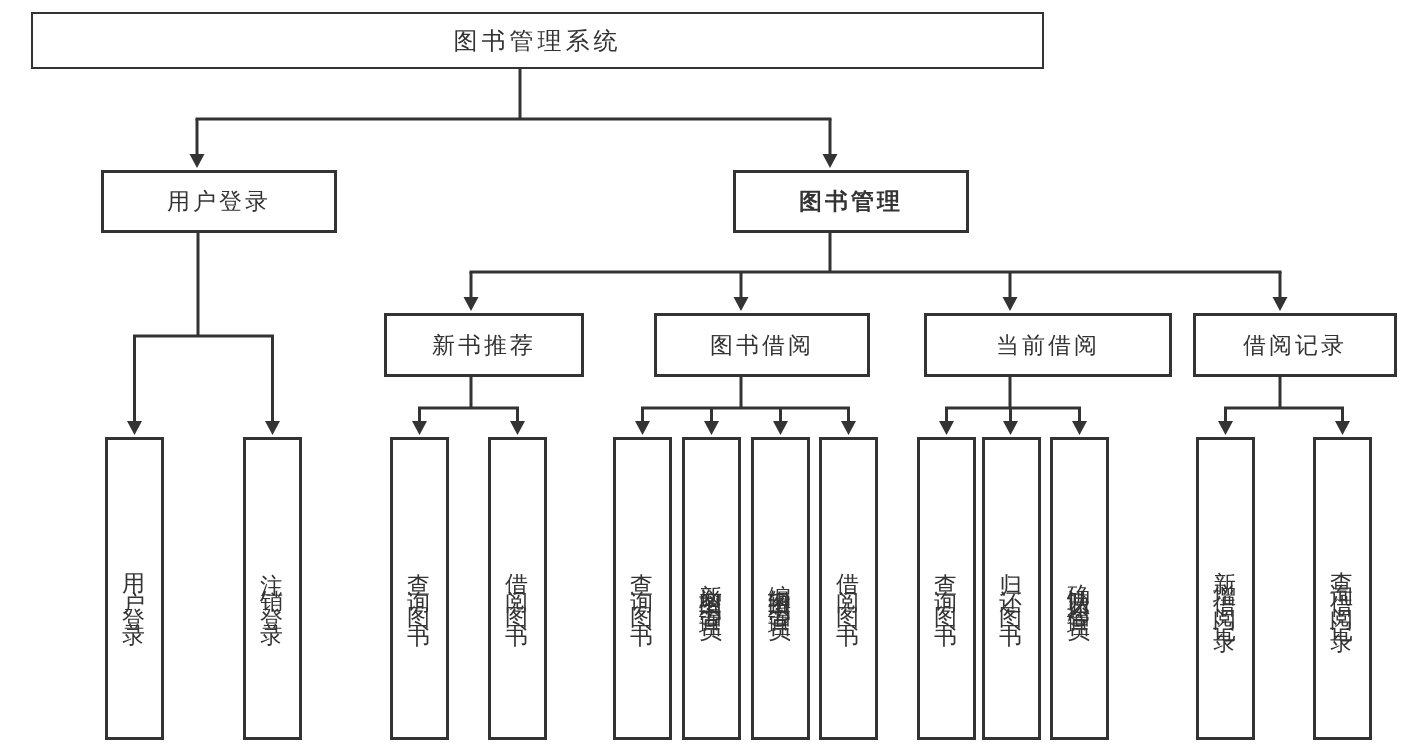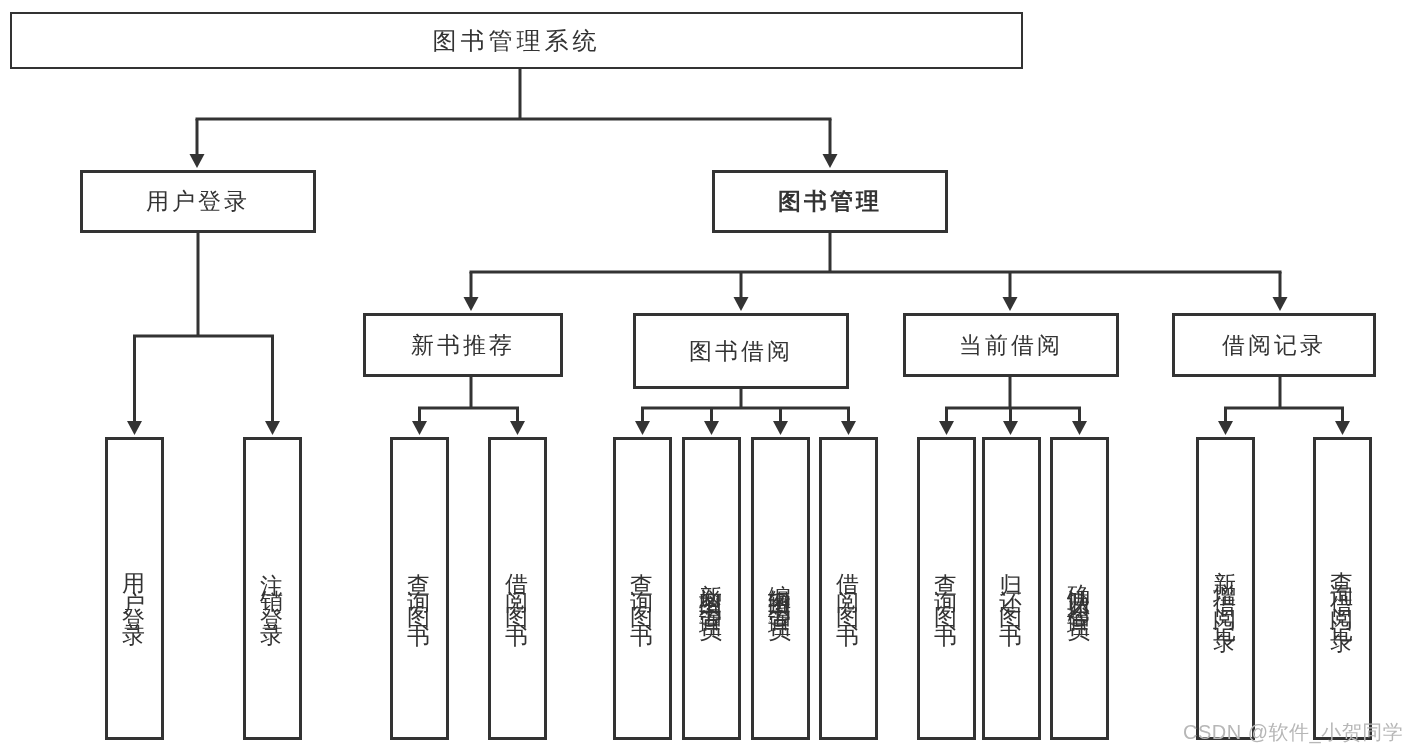--- a/index.html
+++ b/index.html
@@ -26,20 +26,21 @@
     border: 3px solid #333333;
     display: flex;
     align-items: center;
     justify-content: center;
     z-index: 2;
     color: #333333;
   }
   .hbox {
     font-size: 23px;
     letter-spacing: 3px;
+    margin-left: 21px;
   }
   .root-box {
     border-width: 2px;
     font-size: 24px;
     letter-spacing: 4px;
   }
   .vbox {
     writing-mode: vertical-rl;
     top: 437px;
     width: 59px;
@@ -48,22 +49,22 @@
   }
   .sp4 { letter-spacing: 17px; }
   .sp6 { letter-spacing: 12px; }
   .sp9 { letter-spacing: 5px; }
 
   
   #n-root    { left: 10px;   top: 12px;  width: 1013px; height: 57px; }
   #n-login   { left: 80px;   top: 170px; width: 236px;  height: 63px; }
   #n-mgmt    { left: 712px;  top: 170px; width: 236px;  height: 63px; font-weight: bold; }
   #n-newbook { left: 363px;  top: 313px; width: 200px;  height: 64px; }
-  #n-borrow  { left: 633px;  top: 313px; width: 216px;  height: 76px; }
-  #n-current { left: 903px;  top: 313px; width: 216px;  height: 64px; }
+  #n-borrow  { left: 633px;  top: 313px; width: 216px;  height: 64px; }
+  #n-current { left: 903px;  top: 313px; width: 248px;  height: 64px; }
   #n-record  { left: 1172px; top: 313px; width: 204px;  height: 64px; }
   #n-ll1 { left: 105px;  }
   #n-ll2 { left: 243px;  }
   #n-nb1 { left: 390px;  }
   #n-nb2 { left: 488px;  }
   #n-bw1 { left: 613px;  }
   #n-bw2 { left: 682px;  }
   #n-bw3 { left: 751px;  }
   #n-bw4 { left: 819px;  }
   #n-cu1 { left: 917px;  }
@@ -164,15 +165,14 @@
   <div class="node vbox sp9" id="n-bw3">编辑图书（管理员）</div>
   <div class="node vbox sp4" id="n-bw4">借阅图书</div>
 
   <div class="node vbox sp4" id="n-cu1">查询图书</div>
   <div class="node vbox sp4" id="n-cu2">归还图书</div>
   <div class="node vbox sp9" id="n-cu3">确认归还（管理员）</div>
 
   <div class="node vbox sp6" id="n-rc1">新增借阅记录</div>
   <div class="node vbox sp6" id="n-rc2">查询借阅记录</div>
 
-  <div class="watermark">CSDN @软件_小贺同学</div>
 
 </div>
 
 </body></html>

